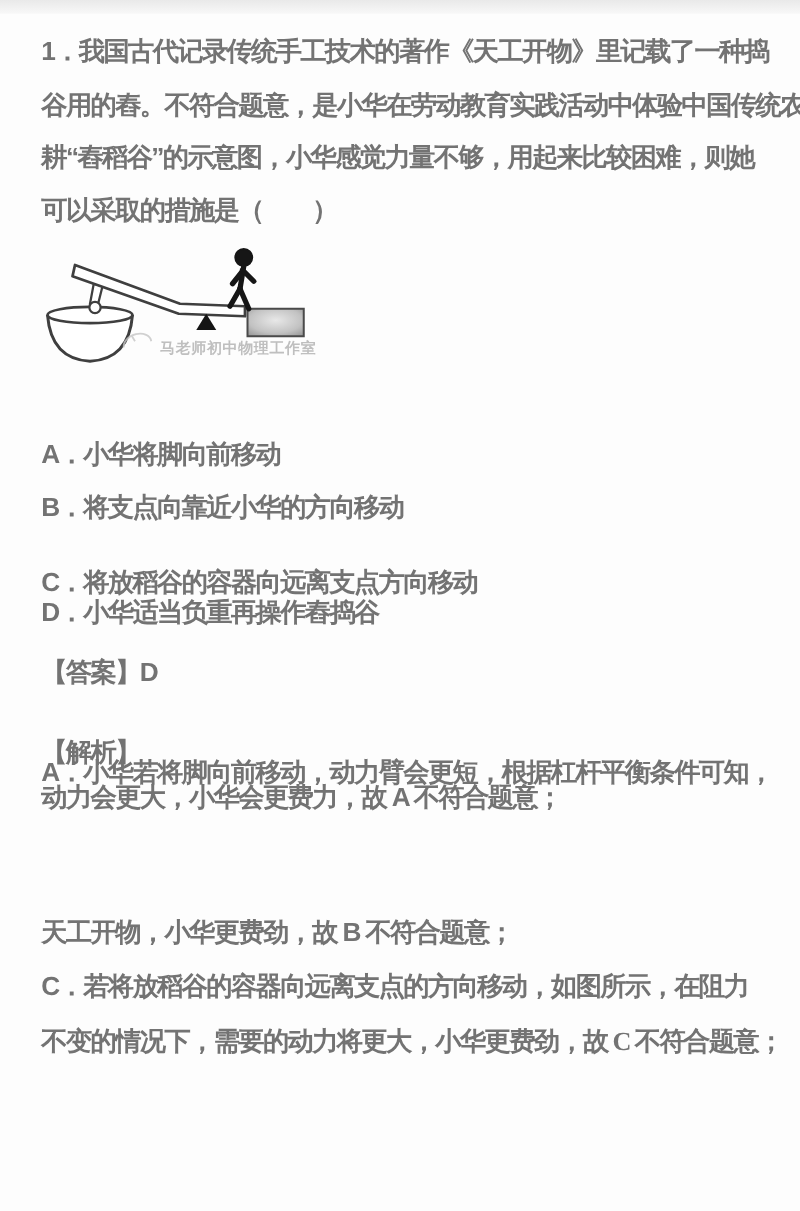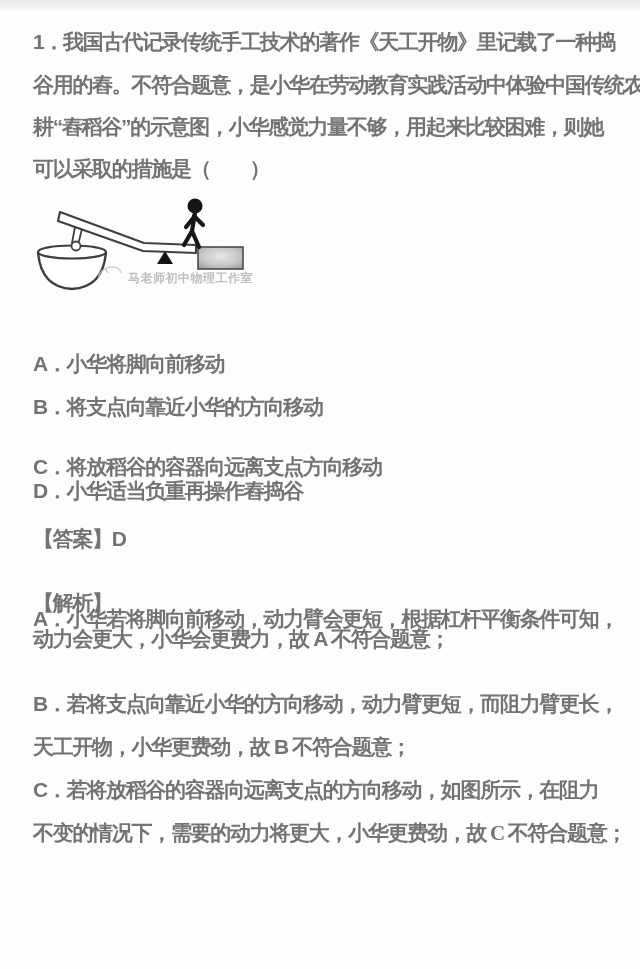--- a/index.html
+++ b/index.html
@@ -96,17 +96,16 @@
   <div class="tline opB">B．将支点向靠近小华的方向移动</div>
   <div class="tline opA">A．小华将脚向前移动</div>
   <div class="tline opC">C．将放稻谷的容器向远离支点方向移动</div>
   <div class="tline opD">D．小华适当负重再操作舂捣谷</div>
 
   <div class="tline ans">【答案】D</div>
 
   <div class="tline exh">【解析】</div>
   <div class="tline x0">A．小华若将脚向前移动，动力臂会更短，根据杠杆平衡条件可知，</div>
   <div class="tline x1">动力会更大，小华会更费力，故 A 不符合题意；</div>
-  <div class="tline x2">B．若将支点向靠近小华的方向移动，动力臂更短，而阻力臂更长，</div>
   <div class="tline x3">天工开物，小华更费劲，故 B 不符合题意；</div>
   <div class="tline x4">C．若将放稻谷的容器向远离支点的方向移动，如图所示，在阻力</div>
   <div class="tline x5">不变的情况下，需要的动力将更大，小华更费劲，故 C 不符合题意；</div>
 </div>
 
 </body></html>

